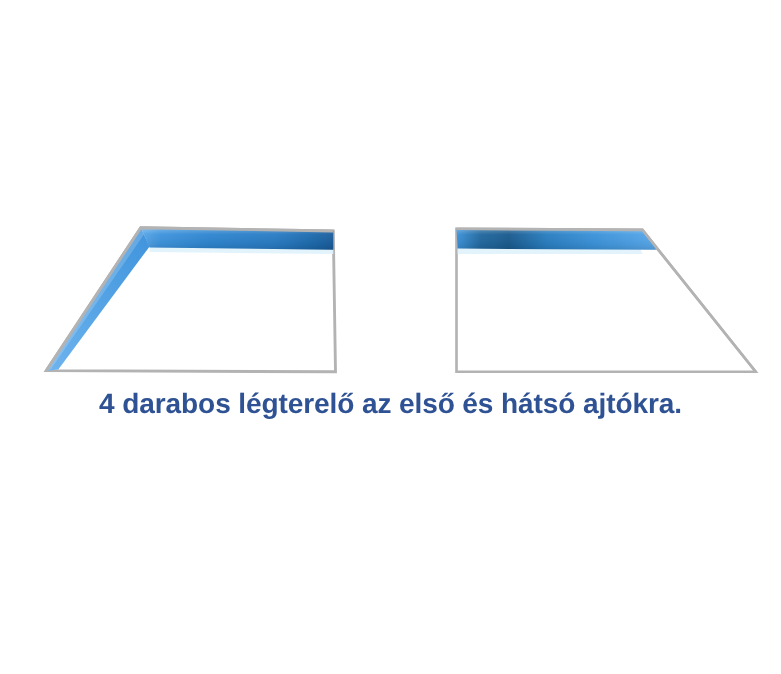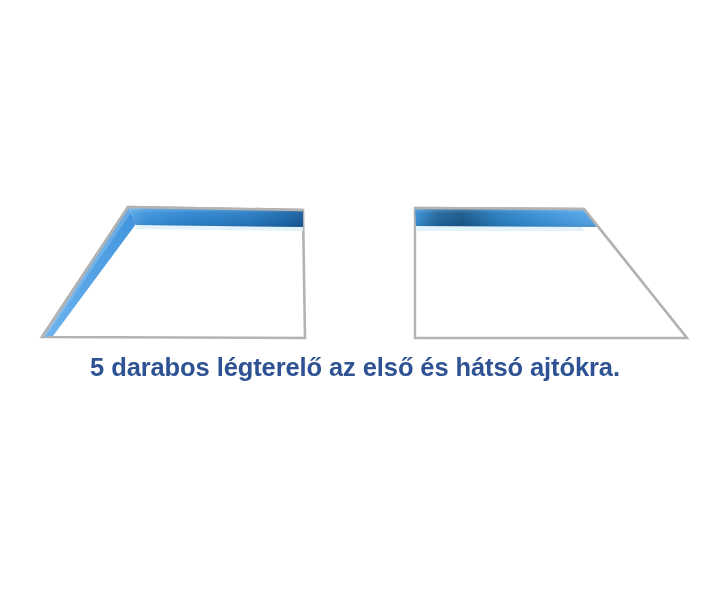--- a/index.html
+++ b/index.html
@@ -103,13 +103,13 @@
 
     <polygon points="416,226 582,226 584,231 416,231" fill="#dff2fc" opacity="0.9"></polygon>
 
     <polygon points="415,208 584,209 597,227 416,226" fill="url(#gradRightTop)"></polygon>
     <polygon points="415,208 584,209 597,227 416,226" fill="url(#shadeRightTop)"></polygon>
 
     <polyline points="415,208 584,209 687,338" fill="none" stroke="#b3b3b3" stroke-width="2.4" stroke-linejoin="miter"></polyline>
   </g>
 </svg>
 
-<div class="caption">5 darabos légterelő az első és hátsó ajtókra.</div>
+<div class="caption">4 darabos légterelő az első és hátsó ajtókra.</div>
 
 </body></html>

